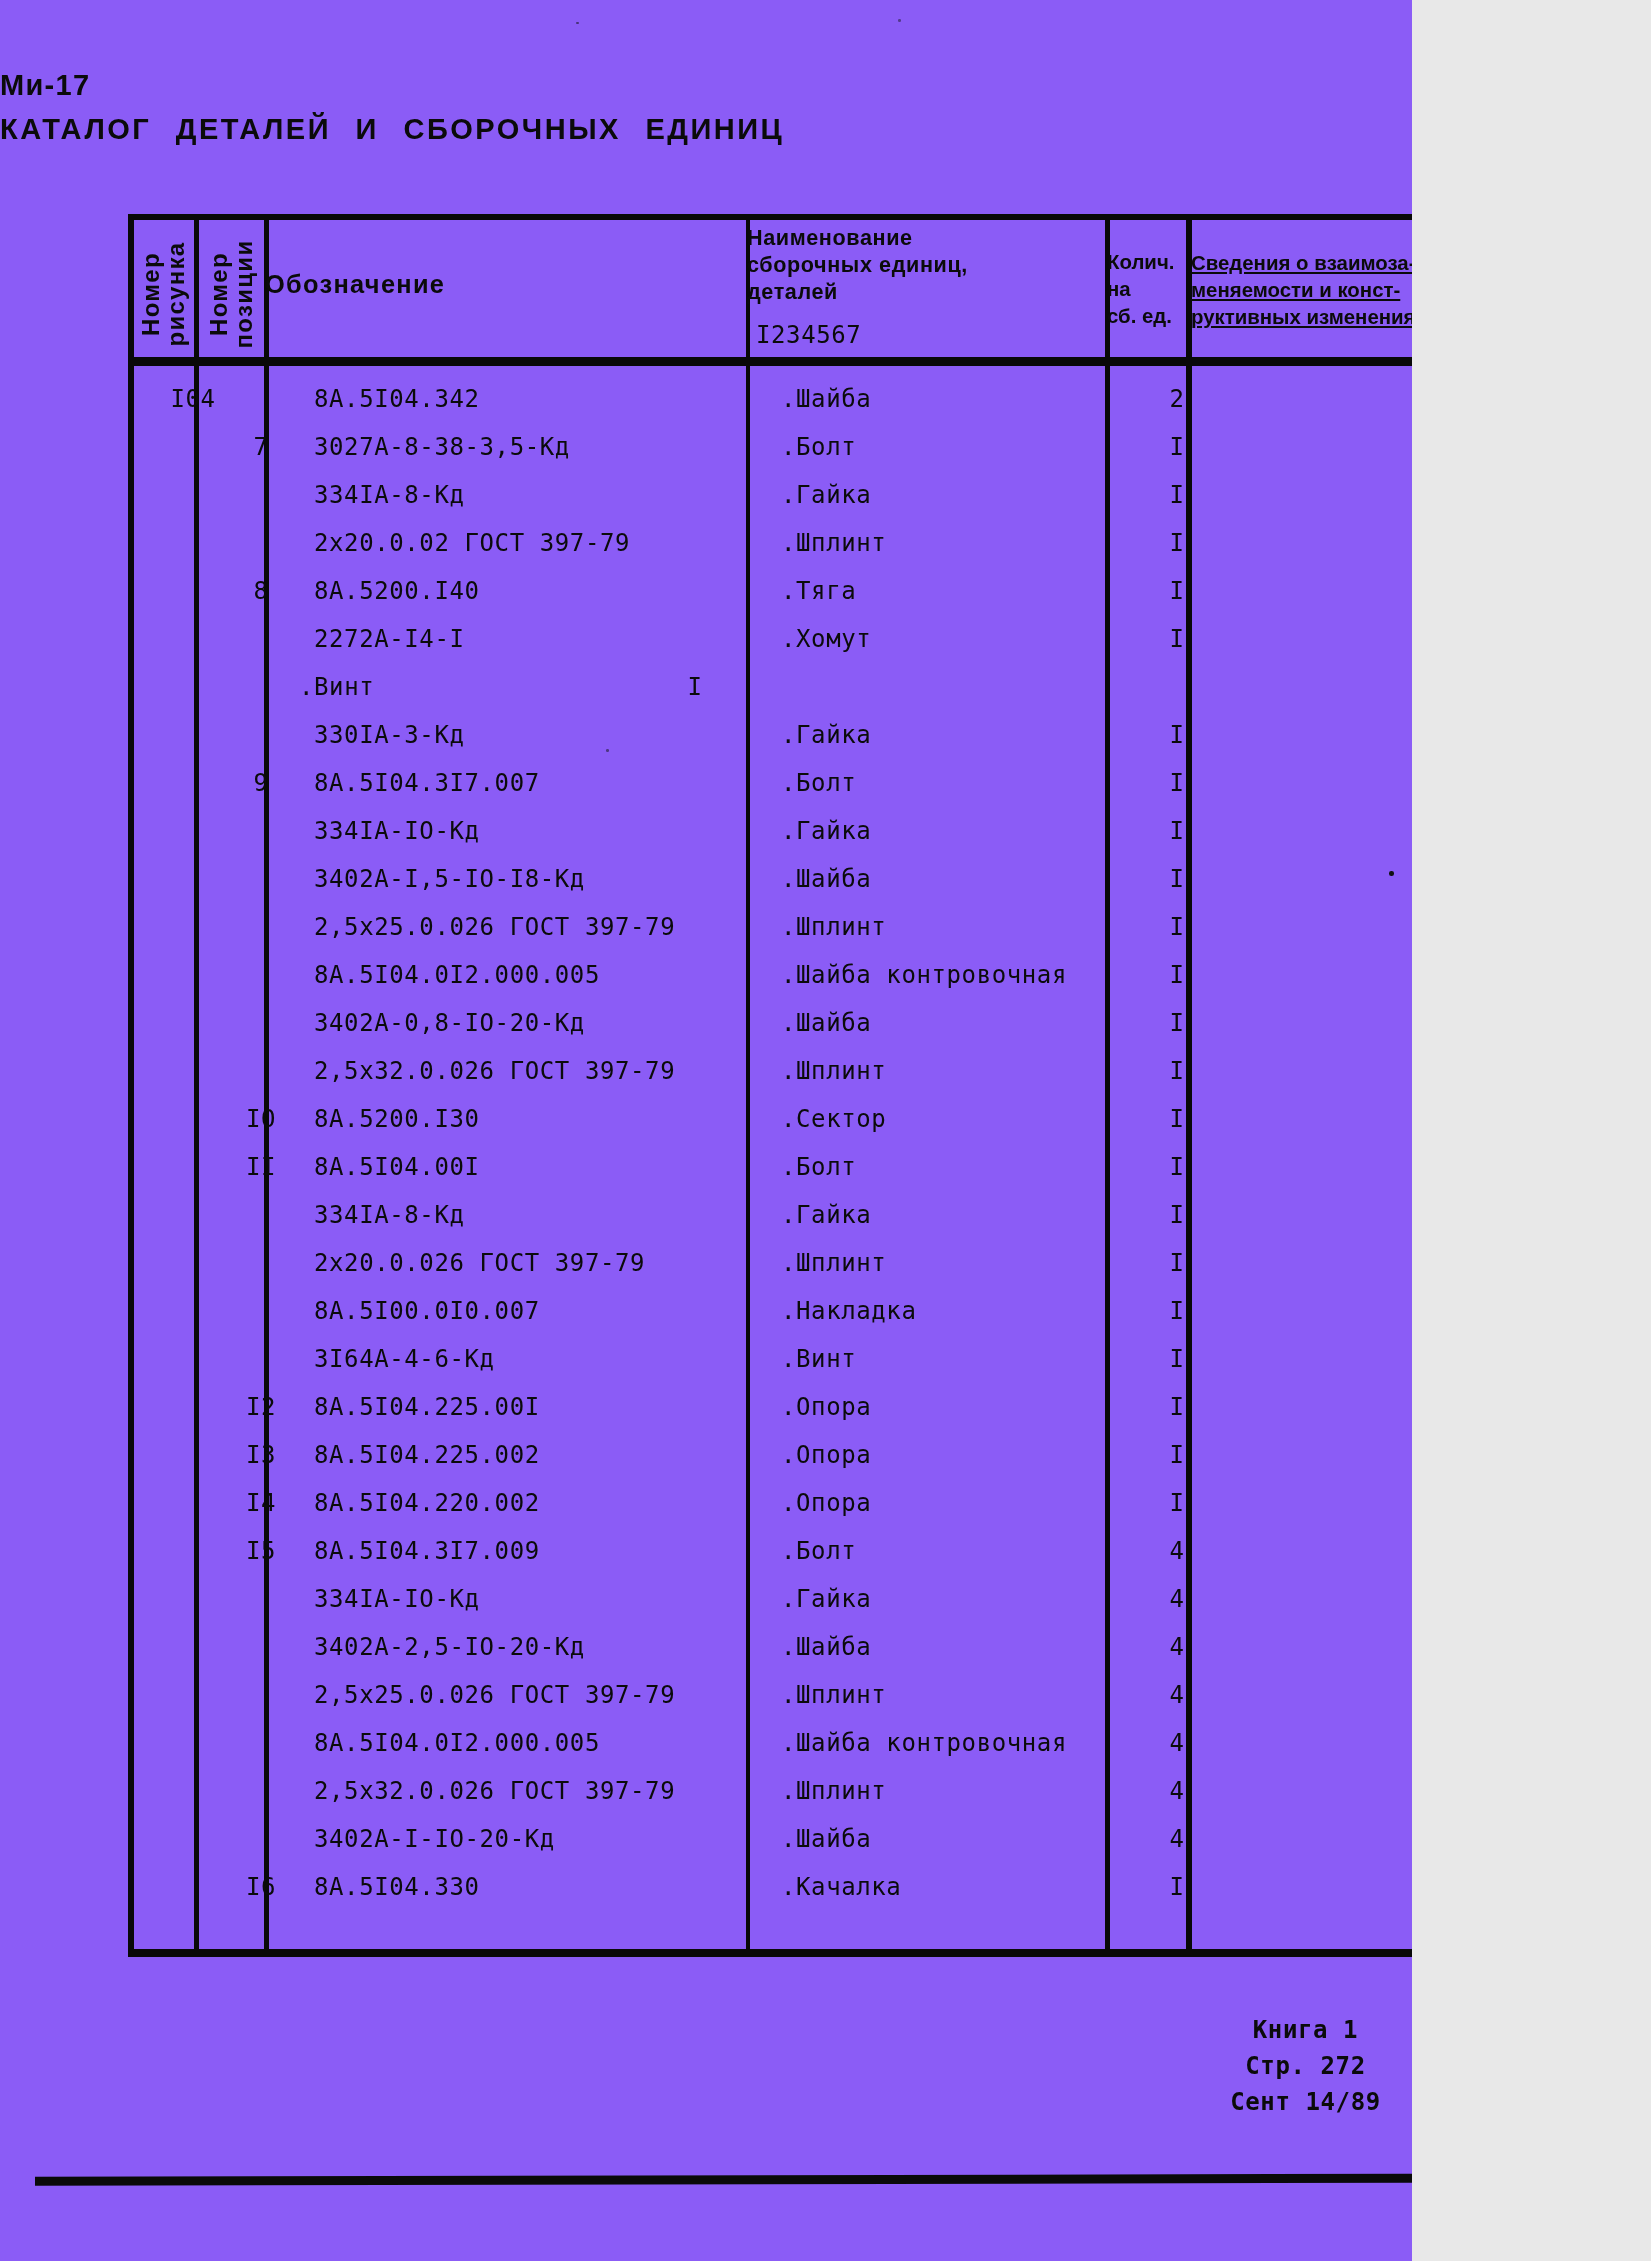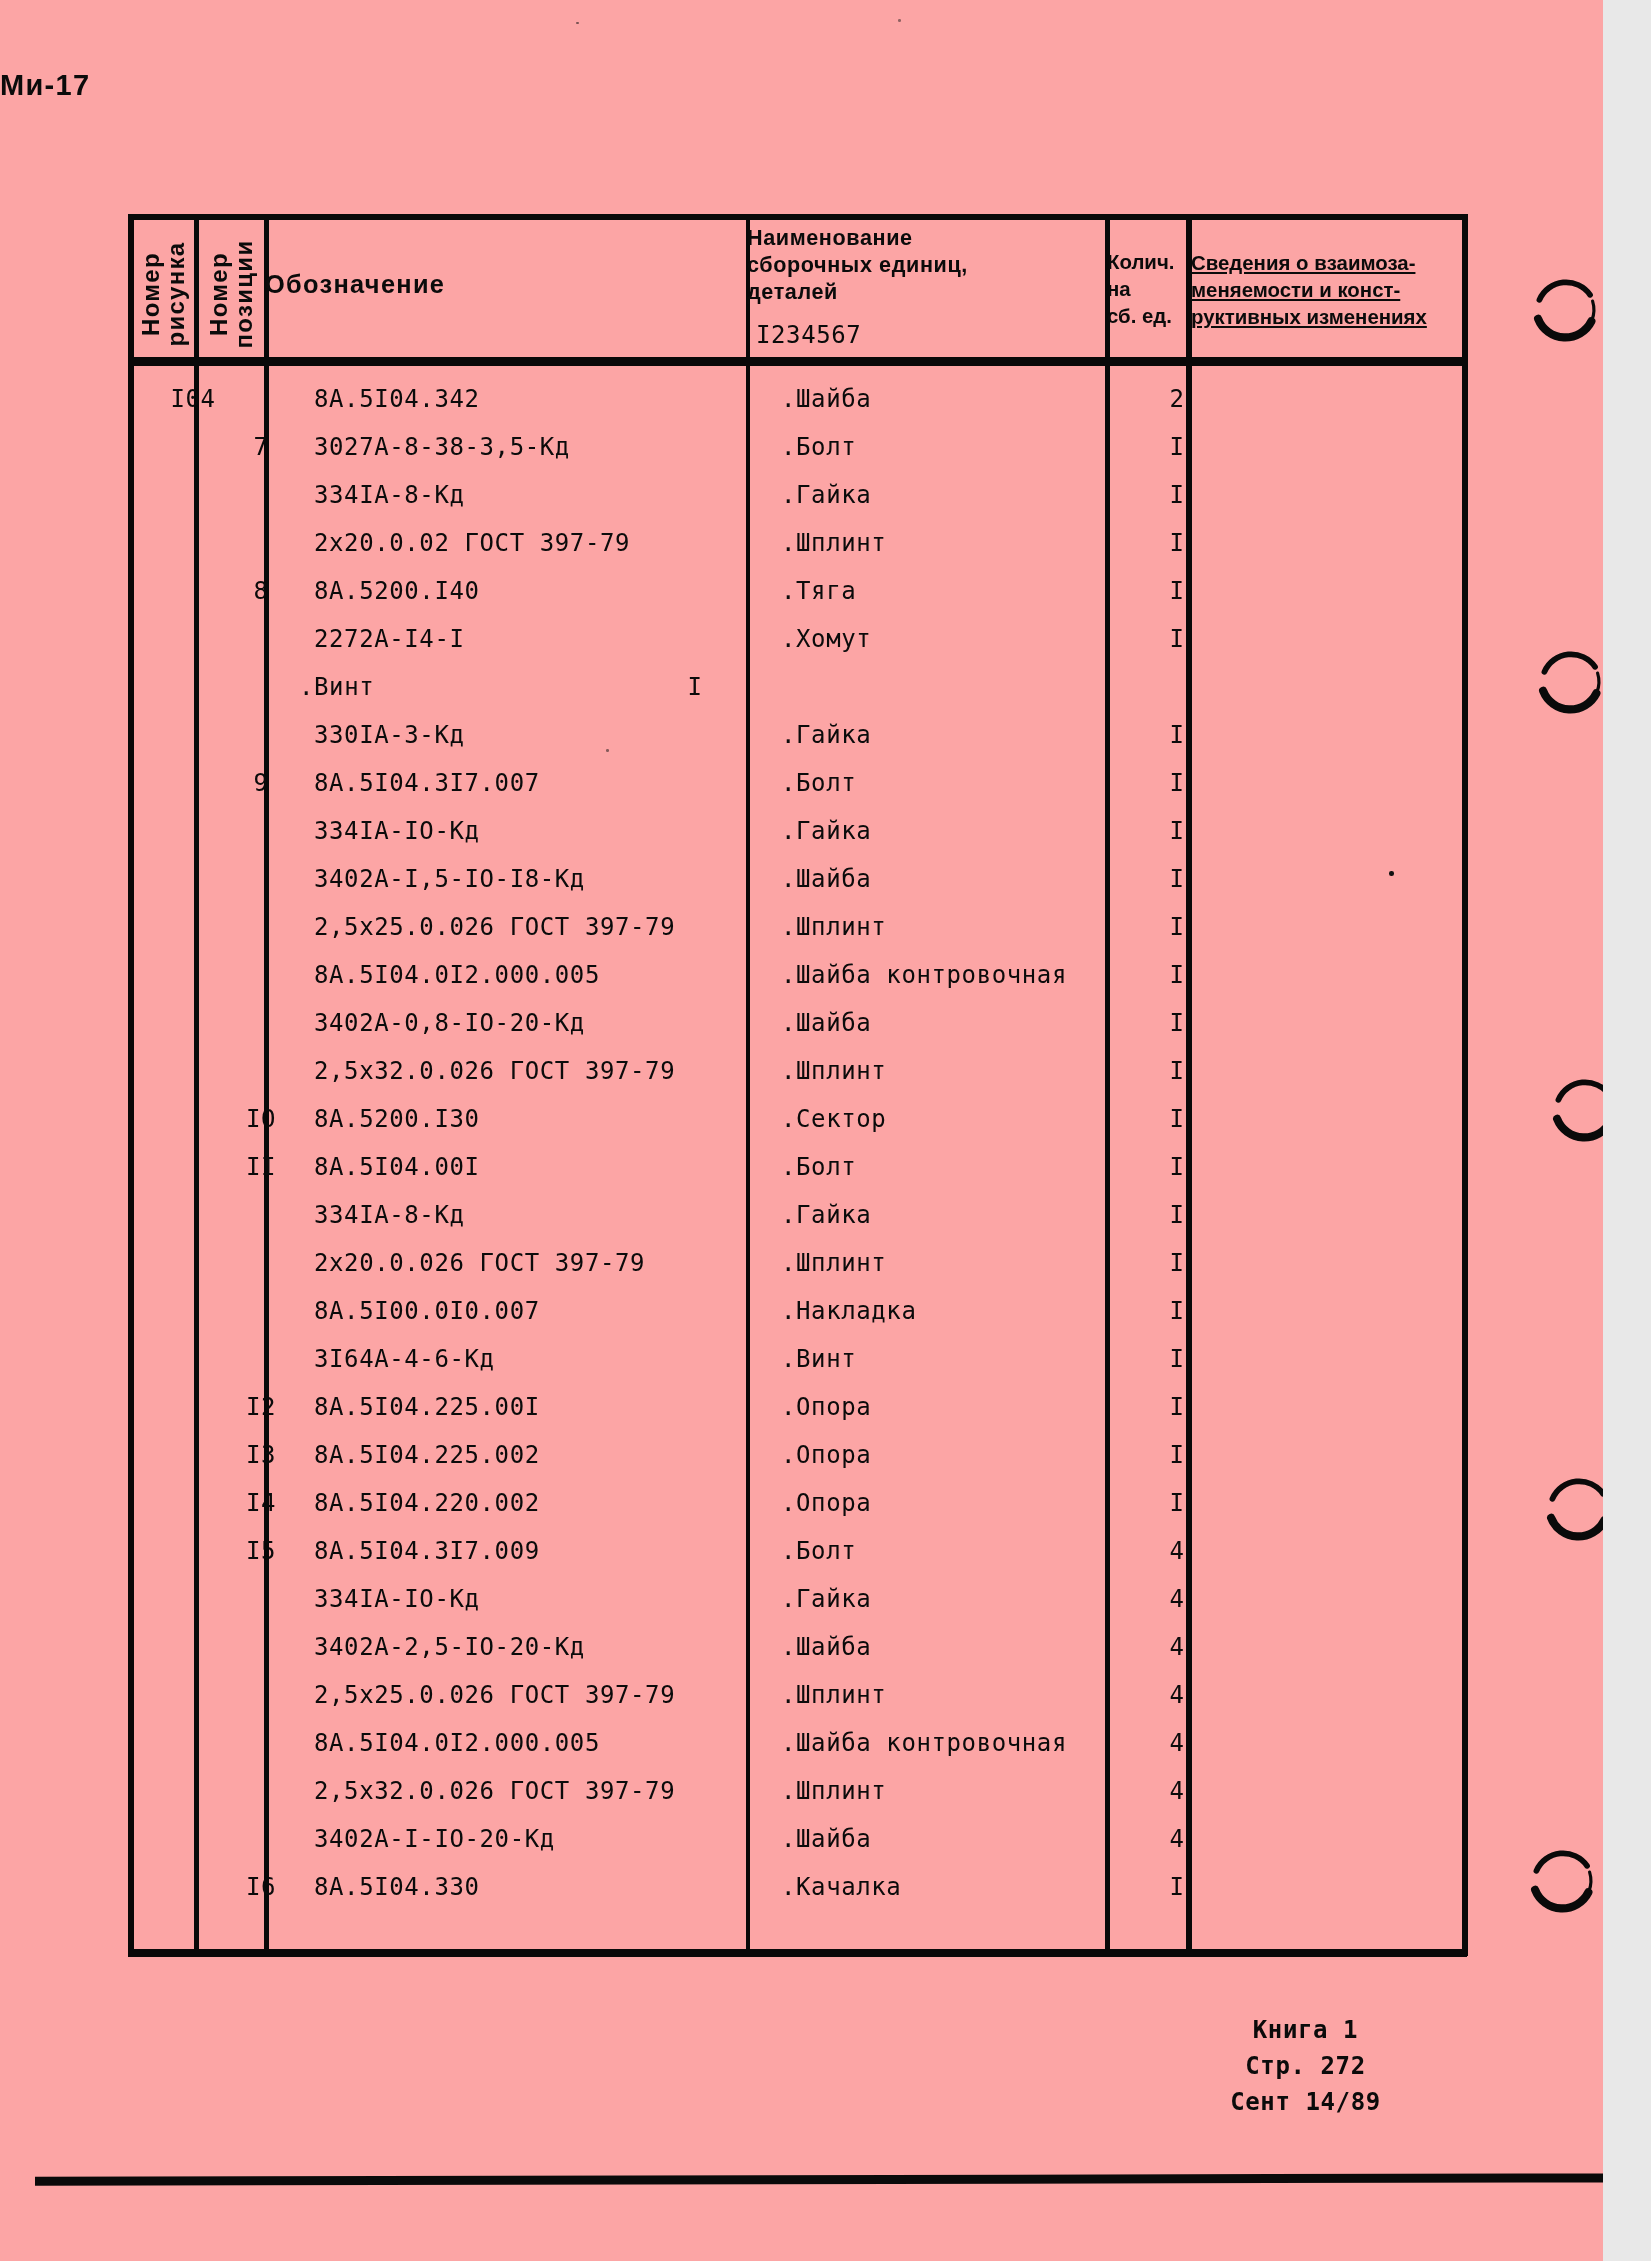--- a/index.html
+++ b/index.html
@@ -1,19 +1,19 @@
 <!DOCTYPE html>
 <html style="font-size:10.2px"><head>
 <meta charset="utf-8">
 <style>
   html,body{margin:0;padding:0;background:#e8e8e8;}
   #page{
     position:relative;
-    width:1603px;height:2261px;
-    background:#fca5a5;
+    width:1412px;height:2261px;
+    background:#8b5cf6;
     overflow:hidden;
     font-family:"DejaVu Sans Mono", monospace;
     color:#0b0b0b;
   }
   .model{
     position:absolute;left:0;top:69px;width:1590px;
     font-family:"Liberation Sans", sans-serif;
     font-weight:bold;font-size:29px;letter-spacing:1.3px;
   }
   .doc-title{
@@ -67,20 +67,21 @@
   .hole{position:absolute;width:76px;height:76px;}
   .speck{position:absolute;background:#111;border-radius:50%;}
   .bottom-rule{position:absolute;left:35px;top:2175px;width:1616px;height:9px;background:#0a0a0a;transform:rotate(-0.12deg);}
 </style>
 </head>
 <body>
 
 <div id="page">
 
   <div class="model">Ми-17</div>
+  <div class="doc-title">КАТАЛОГ ДЕТАЛЕЙ И СБОРОЧНЫХ ЕДИНИЦ</div>
 
   <div class="ln" style="left:128px;top:214px;width:1339px;height:6.4px;"></div>
   <div class="ln" style="left:128px;top:357px;width:1339px;height:9px;"></div>
   <div class="ln" style="left:128px;top:1949px;width:1339px;height:7.6px;"></div>
   <div class="ln" style="left:128px;top:214px;width:5.7px;height:1742px;"></div>
   <div class="ln" style="left:1462px;top:214px;width:5.7px;height:1742px;"></div>
   <div class="ln" style="left:194px;top:214px;width:4.5px;height:1742px;"></div>
   <div class="ln" style="left:264px;top:214px;width:4.5px;height:1742px;"></div>
   <div class="ln" style="left:746px;top:214px;width:3.8px;height:1742px;"></div>
   <div class="ln" style="left:1105px;top:214px;width:4.5px;height:1742px;"></div>

